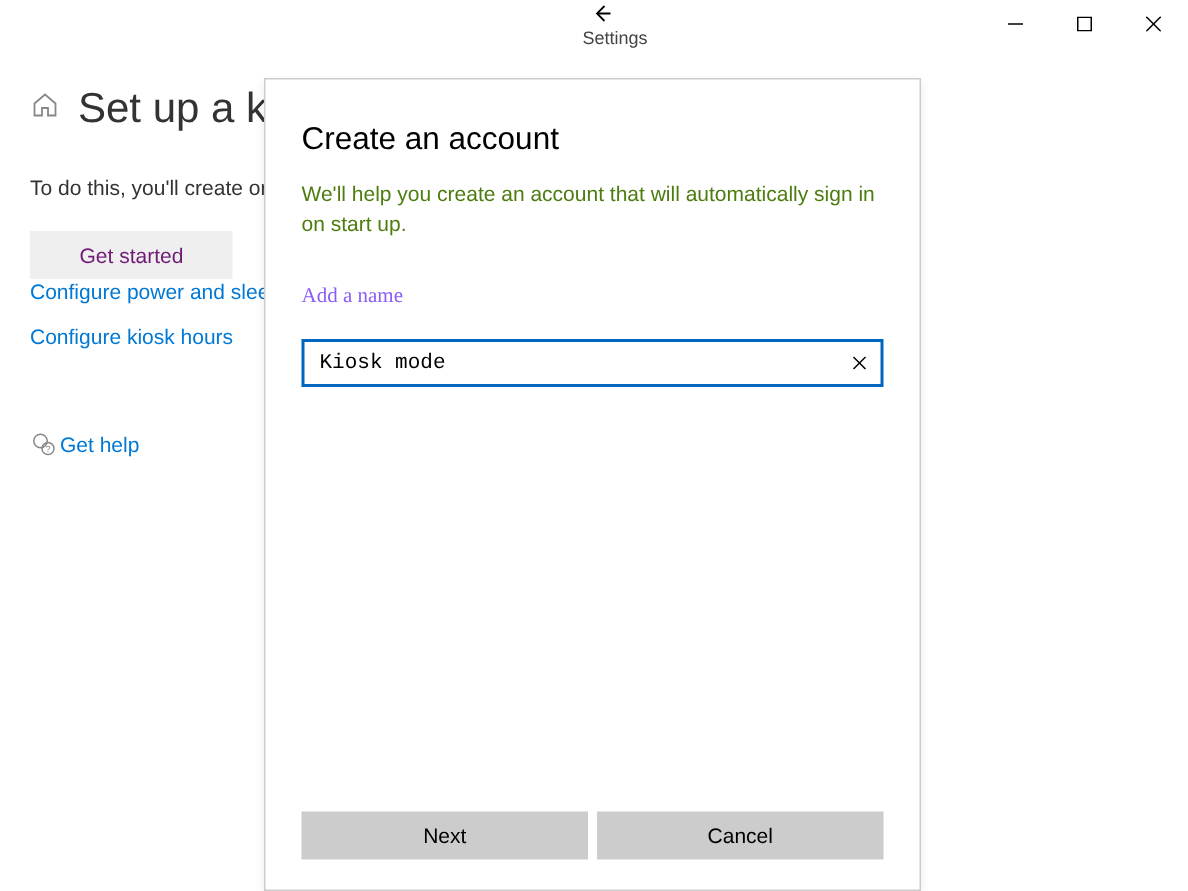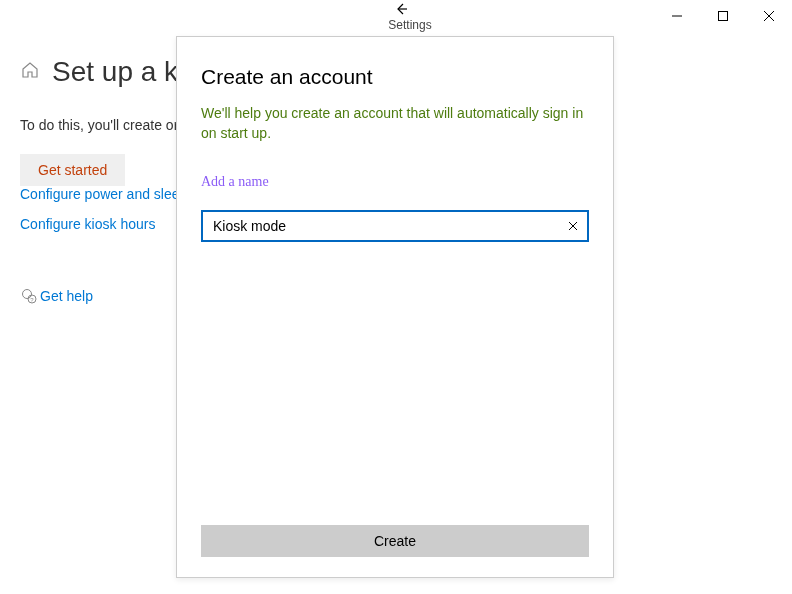--- a/index.html
+++ b/index.html
@@ -13,36 +13,36 @@
     .win-ctrl { width: 46px; height: 32px; display: flex; align-items: center; justify-content: center; cursor: pointer; }
 
     
     .content { padding: 24px 20px 0 20px; }
     .page-header { display: flex; align-items: center; gap: 12px; margin-bottom: 28px; }
     .home-icon { color: #888; }
     .page-title { font-size: 28px; font-weight: 300; color: #333; }
 
     .body-text { font-size: 14px; color: #333; line-height: 1.4; margin-bottom: 18px; }
 
-    .get-started-btn { background: #efefef; border: none; padding: 8px 18px; font-size: 14px; color: #c2410c; cursor: pointer; }
+    .get-started-btn { background: #efefef; border: none; padding: 8px 33px; font-size: 14px; color: #701a75; cursor: pointer; }
 
     .section-heading { font-size: 20px; font-weight: 400; color: #333; margin-top: 56px; margin-bottom: 14px; }
     .link { color: #0078d4; font-size: 14px; display: block; margin-bottom: 14px; cursor: pointer; }
 
     .help-section { margin-top: 56px; }
     .help-row { display: flex; align-items: center; gap: 2px; margin-bottom: 16px; }
     .help-icon { color: #888; width: 18px; display: flex; justify-content: center; }
     .help-link { color: #0078d4; font-size: 14px; cursor: pointer; }
 
     
-    .dialog { position: absolute; left: 176px; top: 36px; width: 438px; height: 542px; background: #ffffff; border: 1px solid #ccc; box-shadow: 0 2px 6px rgba(0,0,0,0.08); padding: 28px 24px 20px 24px; display: flex; flex-direction: column; }
+    .dialog { position: absolute; left: 176px; top: 52px; width: 438px; height: 542px; background: #ffffff; border: 1px solid #ccc; box-shadow: 0 2px 6px rgba(0,0,0,0.08); padding: 28px 24px 20px 24px; display: flex; flex-direction: column; }
     .dialog-title { font-size: 21px; font-weight: 400; color: #000; margin-bottom: 14px; }
     .dialog-desc { font-size: 14px; color: #4d7c0f; line-height: 1.45; margin-bottom: 30px; }
     .field-label { font-size: 14px; color: #8b5cf6; margin-bottom: 20px; font-family: Liberation Serif, serif; }
-    .name-input-wrap { position: relative; }
+    .name-input-wrap { position: relative; font-family: Liberation Mono, monospace; }
     .name-input { width: 100%; height: 32px; border: 2px solid #0067c0; padding: 0 30px 0 10px; font-size: 14px; font-family: inherit; outline: none; }
     .clear-input { position: absolute; right: 6px; top: 50%; transform: translateY(-50%); width: 20px; height: 20px; display: flex; align-items: center; justify-content: center; cursor: pointer; }
     .dialog-footer { margin-top: auto; display: flex; gap: 6px; }
     .dlg-btn { flex: 1; height: 32px; background: #cccccc; border: none; font-size: 14px; color: #000; cursor: pointer; }
   </style>
 </head>
 <body>
 
 <div class="titlebar">
   <div class="back-btn">
@@ -110,15 +110,16 @@
   <div class="name-input-wrap">
     <input class="name-input" type="text" value="Kiosk mode" style="">
     <div class="clear-input">
       <svg width="10" height="10" viewBox="0 0 10 10">
           <line x1="1" y1="1" x2="9" y2="9" stroke="#000" stroke-width="1"></line>
           <line x1="9" y1="1" x2="1" y2="9" stroke="#000" stroke-width="1"></line>
         </svg>
     </div>
   </div>
   <div class="dialog-footer">
-    <button class="dlg-btn">Create</button>
+    <button class="dlg-btn">Next</button>
+    <button class="dlg-btn">Cancel</button>
   </div>
 </div>
 
 </body></html>

